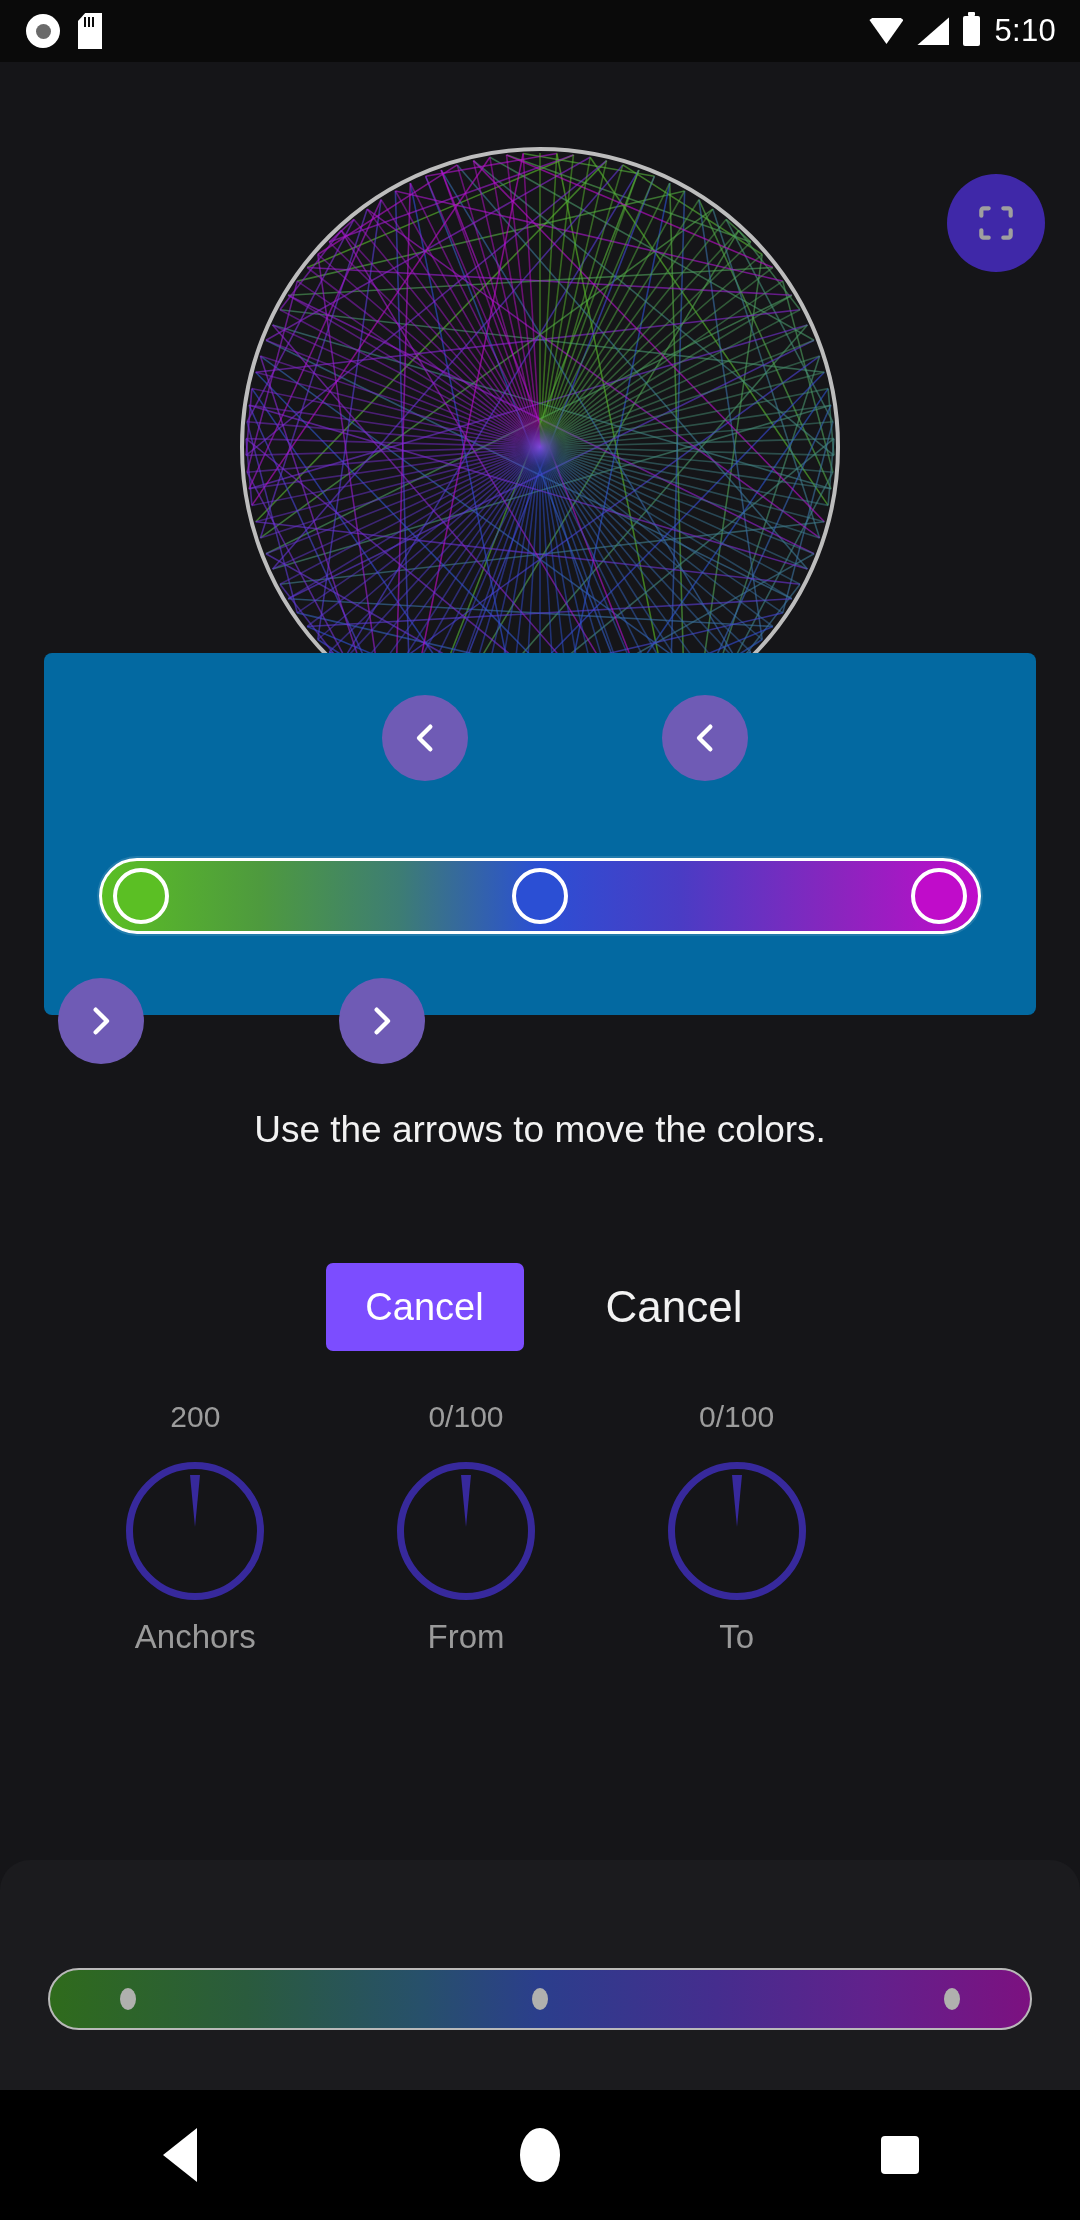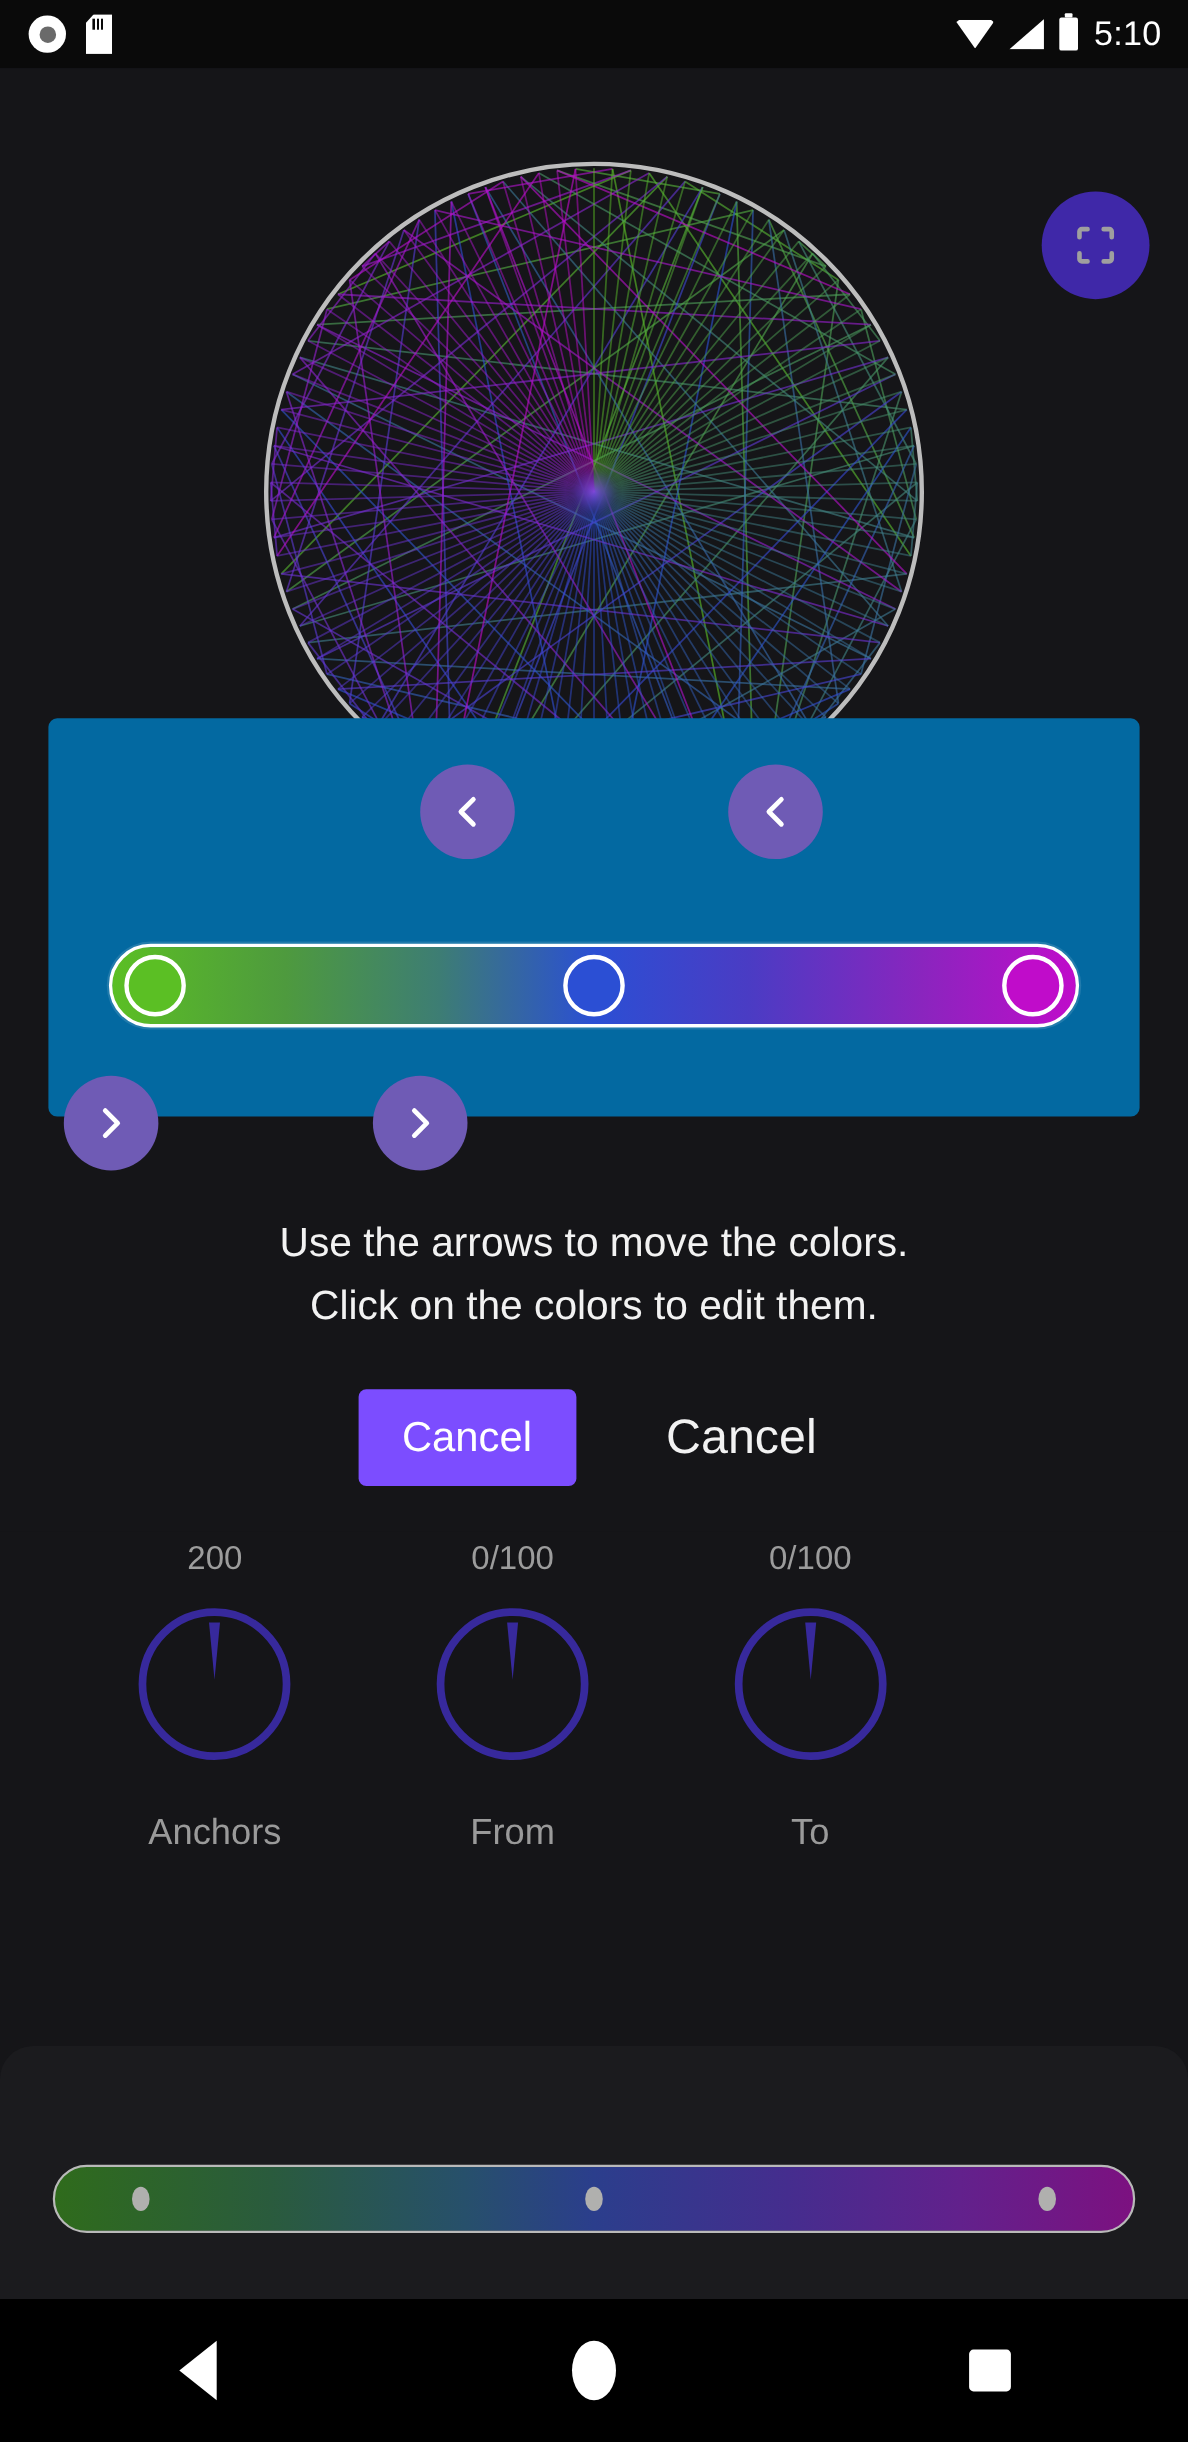--- a/index.html
+++ b/index.html
@@ -73,21 +73,21 @@
     margin-top: 22px;
     width: 138px; height: 138px; border-radius: 50%;
     border: 7px solid #37299c; position: relative;
   }
   .knob-dial::after {
     content:""; position:absolute; left: 50%; top: 6px; transform: translateX(-50%);
     width: 0; height: 0;
     border-left: 5px solid transparent; border-right: 5px solid transparent;
     border-top: 52px solid #37299c;
   }
-  .knob-label { margin-top: 46px; color: #9a9a9a; font-size: 33px; }
+  .knob-label { margin-top: 18px; color: #9a9a9a; font-size: 33px; }
 
   
   #bottom-panel {
     position: absolute; left: 0; top: 1860px; width: 1080px; height: 230px;
     background: #1b1b1e; border-top-left-radius: 30px; border-top-right-radius: 30px;
   }
   #bottom-bar {
     position: absolute; left: 48px; top: 1968px;
     width: 984px; height: 62px; border-radius: 31px;
     border: 2px solid #b9b9b9;
@@ -478,21 +478,20 @@
       </div>
       <div class="circ-btn" style="left:295px; top:10px;">
         <svg class="chev" width="40" height="40" viewBox="0 0 24 24">
           <path d="M8.8 5.2 15.6 12l-6.8 6.8" fill="none" stroke="#fff" stroke-width="2.6" stroke-linecap="round" stroke-linejoin="round"></path>
         </svg>
       </div>
     </div>
 
     <div id="dlg-hint">
       <div>Use the arrows to move the colors.</div>
-      <div>Click on the colors to edit them.</div>
     </div>
 
     <div id="dlg-actions">
       <button id="apply-btn">Cancel</button>
       <button id="cancel-btn">Cancel</button>
     </div>
   </div>
 
   <div id="navbar">
     <span class="nav-hit">

